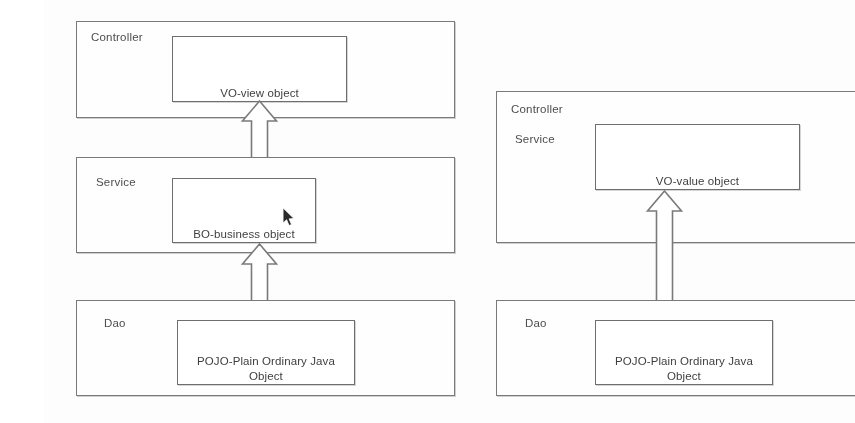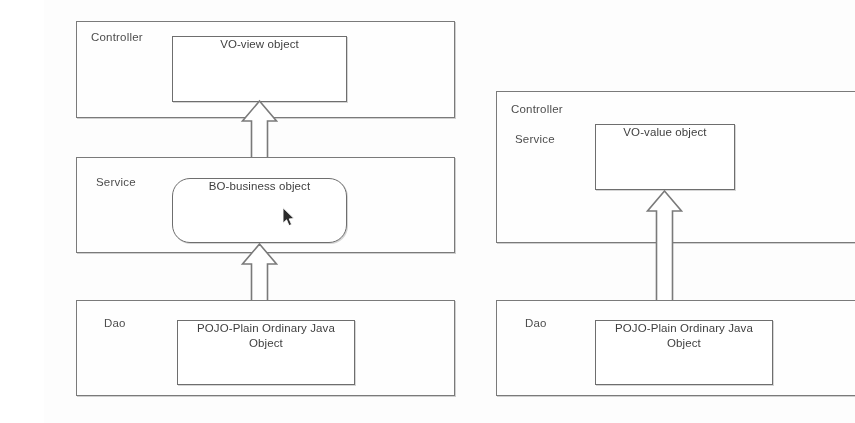--- a/index.html
+++ b/index.html
@@ -30,21 +30,21 @@
     letter-spacing: 0.2px;
     white-space: nowrap;
   }
   .inner-box {
     position: absolute;
     box-sizing: border-box;
     border: 1.5px solid #6e6e6e;
     background: #ffffff;
     box-shadow: 1px 1px 0 rgba(120,120,120,0.30);
     display: flex;
-    align-items: flex-start;
+    align-items: flex-end;
     justify-content: center;
     text-align: center;
   }
   .inner-label {
     color: #3f3f3f;
     font-size: 11.5px;
     line-height: 15px;
     letter-spacing: 0.1px;
     padding: 0 6px;
   }
@@ -69,41 +69,41 @@
     <div class="inner-box" style="left:128px; top:36px; width:175px; height:66px;">
       <span class="inner-label">VO-view object</span>
     </div>
 
     <svg class="arrow" style="left:196px; top:99px;" width="40" height="82" viewBox="0 0 40 82">
       <path d="M 19.5 2 L 36.5 22 L 27.5 22 L 27.5 60 L 36.5 60 L 19.5 80 L 2.5 60 L 11.5 60 L 11.5 22 L 2.5 22 Z" fill="#ffffff" stroke="#7a7a7a" stroke-width="1.6" stroke-linejoin="miter"></path>
     </svg>
 
     <div class="layer-box" style="left:32px; top:157px; width:379px; height:96px;"></div>
     <div class="layer-label" style="left:52px; top:176px;">Service</div>
-    <div class="inner-box" style="left:128px; top:178px; width:175px; height:65px;border-radius:18px;">
+    <div class="inner-box" style="left:128px; top:178px; width:144px; height:65px;">
       <span class="inner-label">BO-business object</span>
     </div>
 
     <svg class="arrow" style="left:196px; top:242px;" width="40" height="82" viewBox="0 0 40 82">
       <path d="M 19.5 2 L 36.5 22 L 27.5 22 L 27.5 60 L 36.5 60 L 19.5 80 L 2.5 60 L 11.5 60 L 11.5 22 L 2.5 22 Z" fill="#ffffff" stroke="#7a7a7a" stroke-width="1.6" stroke-linejoin="miter"></path>
     </svg>
 
     <div class="layer-box" style="left:32px; top:300px; width:379px; height:96px;"></div>
     <div class="layer-label" style="left:60px; top:317px;">Dao</div>
     <div class="inner-box" style="left:133px; top:320px; width:178px; height:65px;">
       <span class="inner-label">POJO-Plain Ordinary Java Object</span>
     </div>
   </div>
 
   <div>
 
     <div class="layer-box" style="left:452px; top:91px; width:376px; height:152px;"></div>
     <div class="layer-label" style="left:467px; top:103px;">Controller</div>
     <div class="layer-label" style="left:471px; top:133px;">Service</div>
-    <div class="inner-box" style="left:551px; top:124px; width:140px; height:66px;">
+    <div class="inner-box" style="left:551px; top:124px; width:205px; height:66px;">
       <span class="inner-label">VO-value object</span>
     </div>
 
     <svg class="arrow" style="left:601px; top:189px;" width="40" height="134" viewBox="0 0 40 134">
       <path d="M 19.5 2 L 36.5 22 L 27.5 22 L 27.5 112 L 36.5 112 L 19.5 132 L 2.5 112 L 11.5 112 L 11.5 22 L 2.5 22 Z" fill="#ffffff" stroke="#7a7a7a" stroke-width="1.6" stroke-linejoin="miter"></path>
     </svg>
 
     <div class="layer-box" style="left:452px; top:300px; width:376px; height:96px;"></div>
     <div class="layer-label" style="left:481px; top:317px;">Dao</div>
     <div class="inner-box" style="left:551px; top:320px; width:178px; height:65px;">

